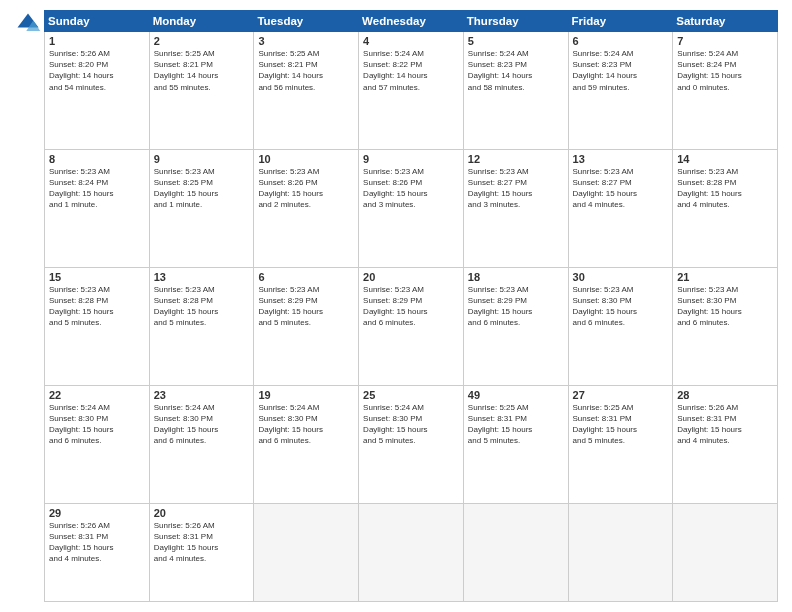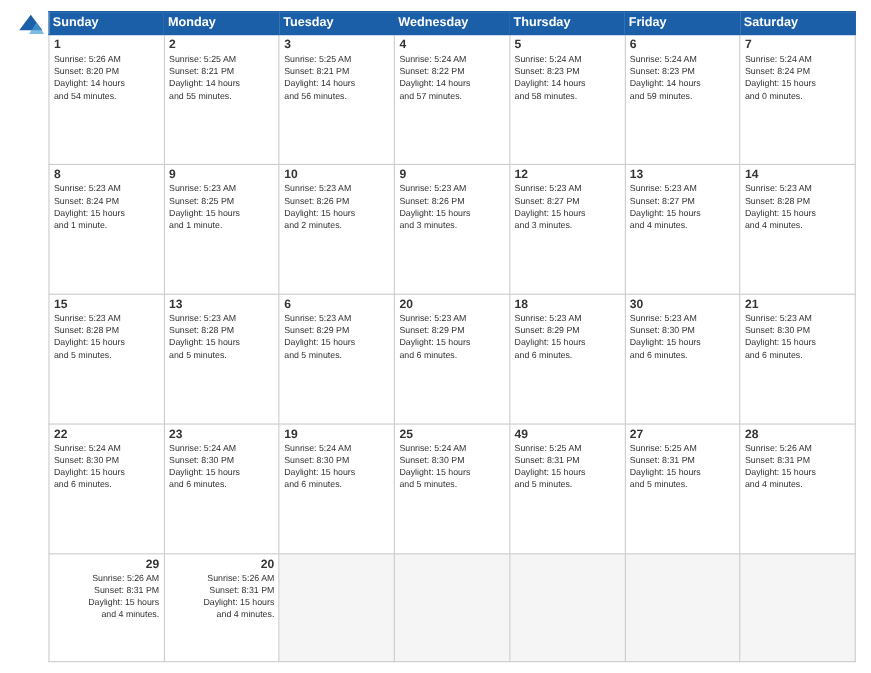--- a/index.html
+++ b/index.html
@@ -87,21 +87,20 @@
       display: block;
       margin-bottom: 1px;
     }
     .day-info {
       font-size: 8px;
       line-height: 1.4;
       color: #333;
     }
     .last-row td {
       height: 65px;
-      text-align: right;
     }
   </style>
 </head>
 <body>
 
 <div class="page">
   <div class="header">
     <div class="logo">
       <svg class="logo-icon" viewBox="0 0 32 32">
         <polygon points="16,4 28,20 4,20" fill="#1a5fa8"></polygon>

